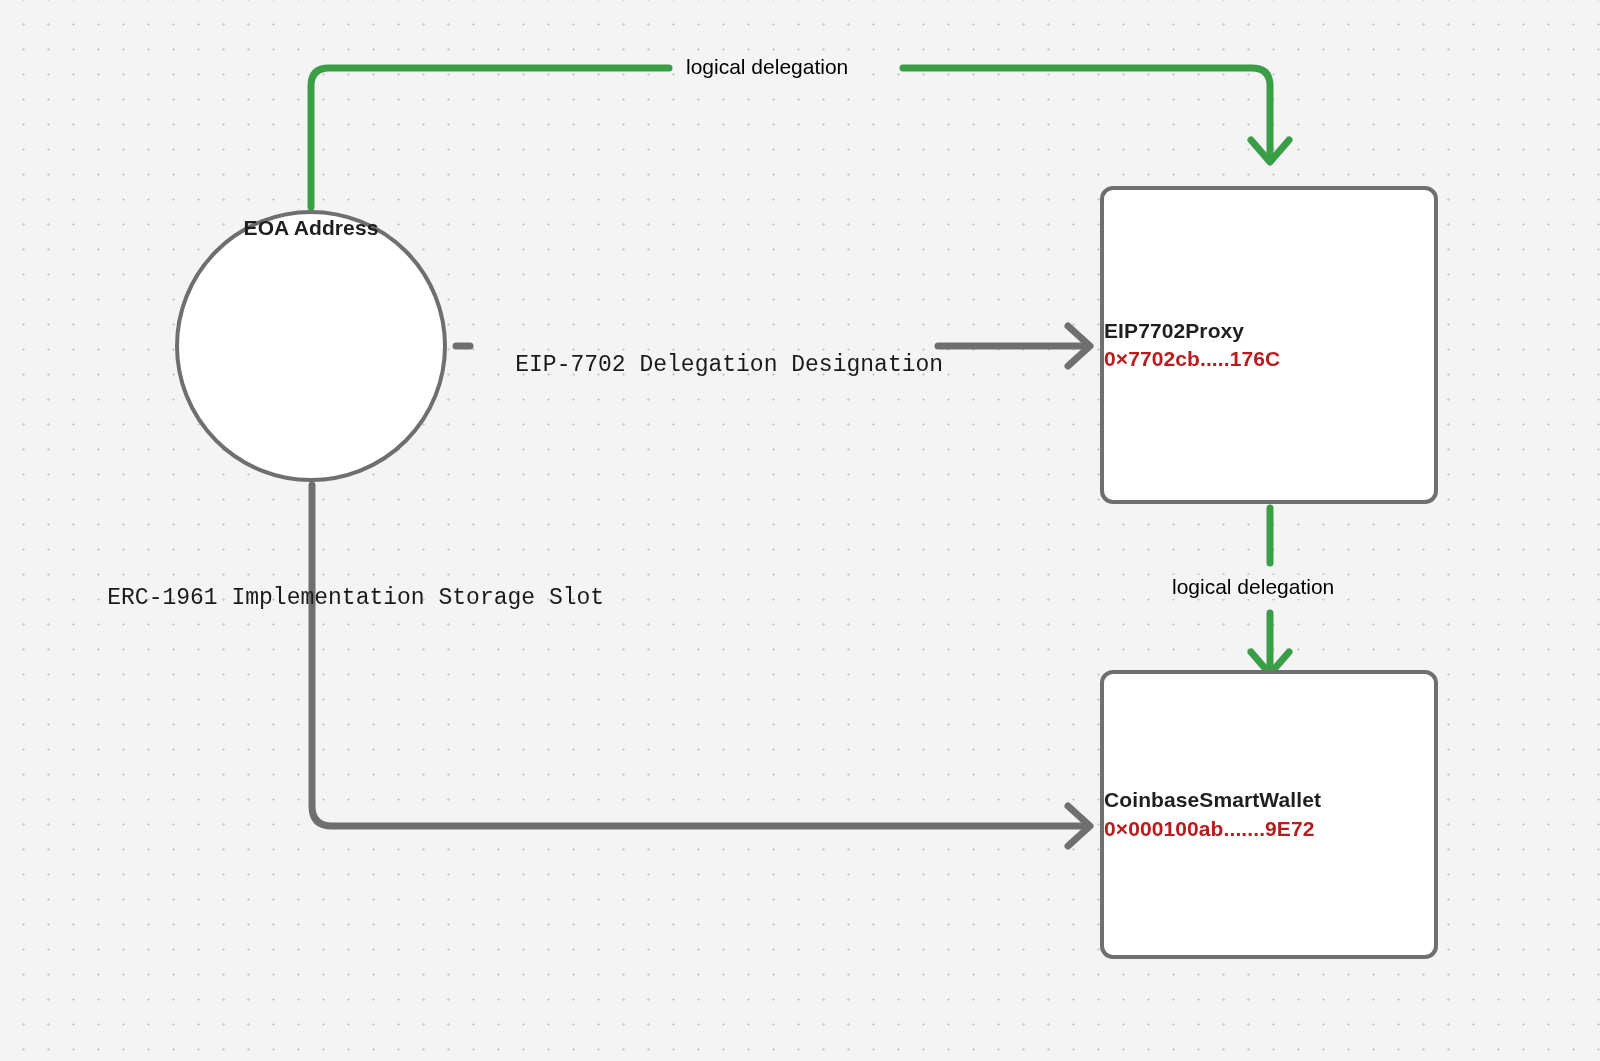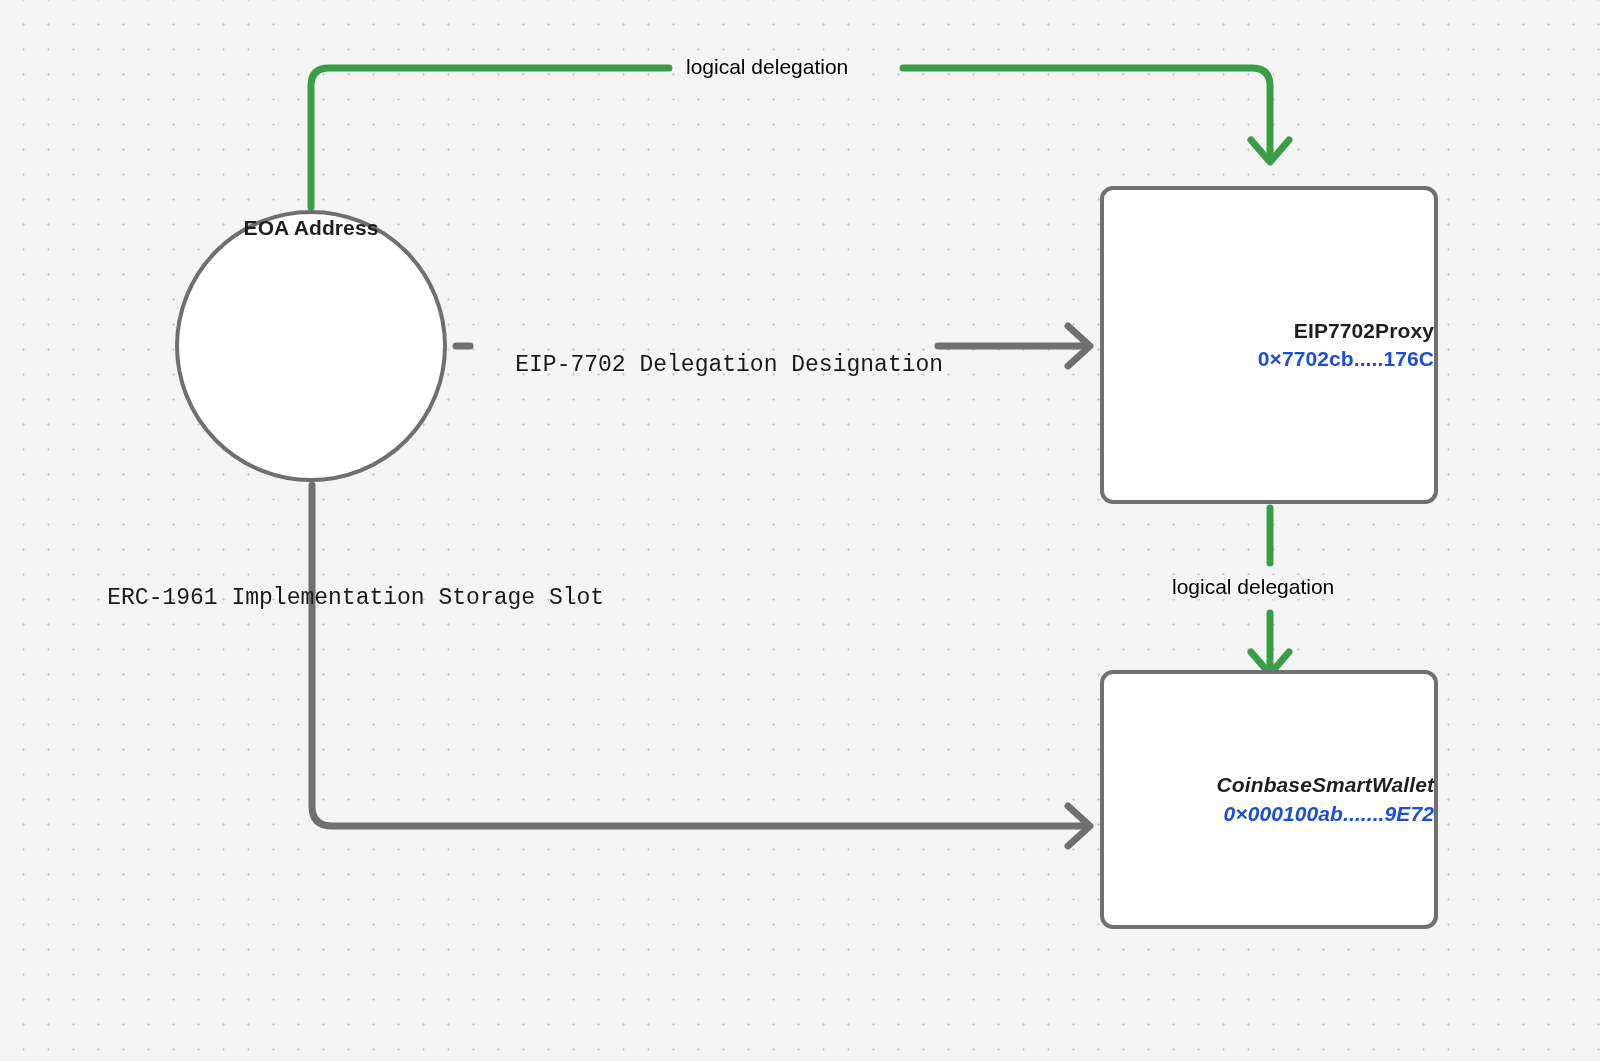--- a/index.html
+++ b/index.html
@@ -36,36 +36,36 @@
     justify-content: center;
   }
   .node-box {
     position: absolute;
     background: #ffffff;
     border: 4px solid #6f6f6f;
     border-radius: 13px;
     box-sizing: border-box;
     display: flex;
     flex-direction: column;
-    align-items: flex-end;
+    align-items: flex-start;
     justify-content: center;
   }
   .node-title {
     font-size: 21px;
     font-weight: bold;
     color: #1f1f1f;
     letter-spacing: 0.1px;
     line-height: 1.35;
     text-align: center;
     white-space: nowrap;
   }
   .node-sub {
     font-size: 21px;
     font-weight: bold;
-    color: #1d4ed8;
+    color: #b91c1c;
     letter-spacing: 0.1px;
     line-height: 1.35;
     text-align: center;
     white-space: nowrap;
   }
   .edge-label-mono {
     position: absolute;
     font-family: "Liberation Mono", monospace;
     font-size: 23px;
     color: #1a1a1a;
@@ -112,21 +112,21 @@
 
   <div class="node-circle" style="left:175px; top:210px; width:272px; height:272px;">
     <span class="node-title">EOA Address</span>
   </div>
 
   <div class="node-box" style="left:1100px; top:186px; width:338px; height:318px;">
     <span class="node-title">EIP7702Proxy</span>
     <span class="node-sub">0×7702cb.....176C</span>
   </div>
 
-  <div class="node-box" style="left:1100px; top:670px; width:338px; height:259px;font-style:italic;">
+  <div class="node-box" style="left:1100px; top:670px; width:338px; height:289px;">
     <span class="node-title">CoinbaseSmartWallet</span>
     <span class="node-sub">0×000100ab.......9E72</span>
   </div>
 
   <div class="edge-label-mono" style="left:460px; top:312px;">
     <span>EIP-7702 Delegation Designation</span>
   </div>
 
   <div class="edge-label-mono" style="left:52px; top:545px;">
     <span>ERC-1961 Implementation Storage Slot</span>

